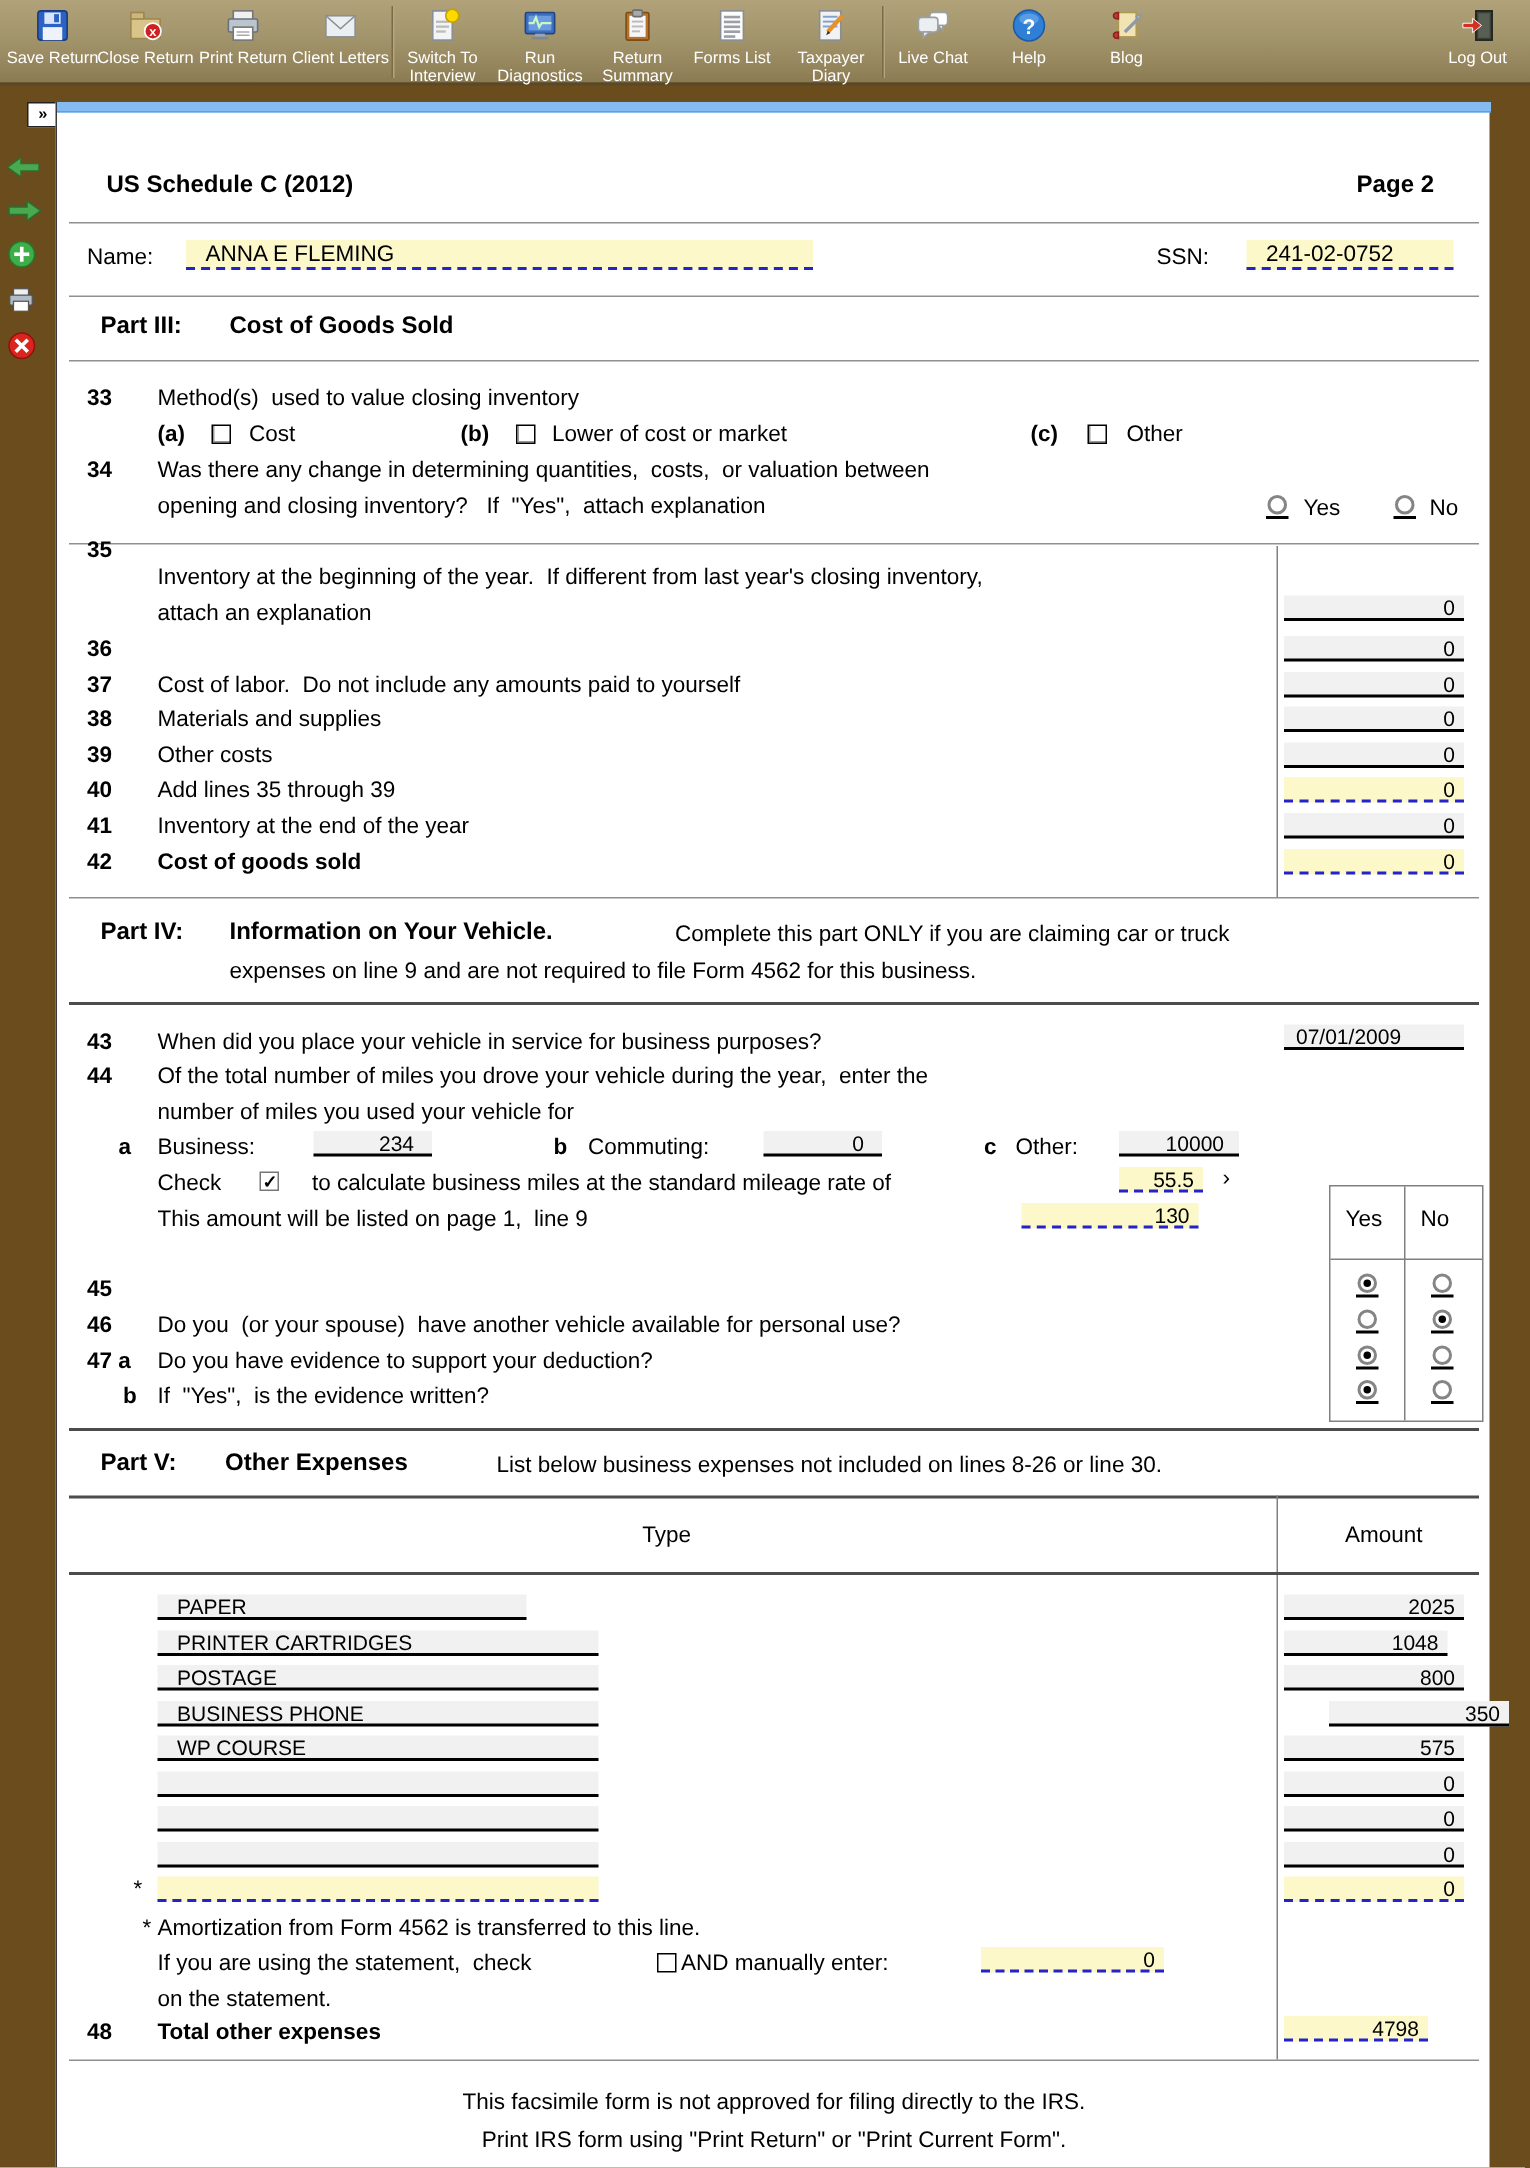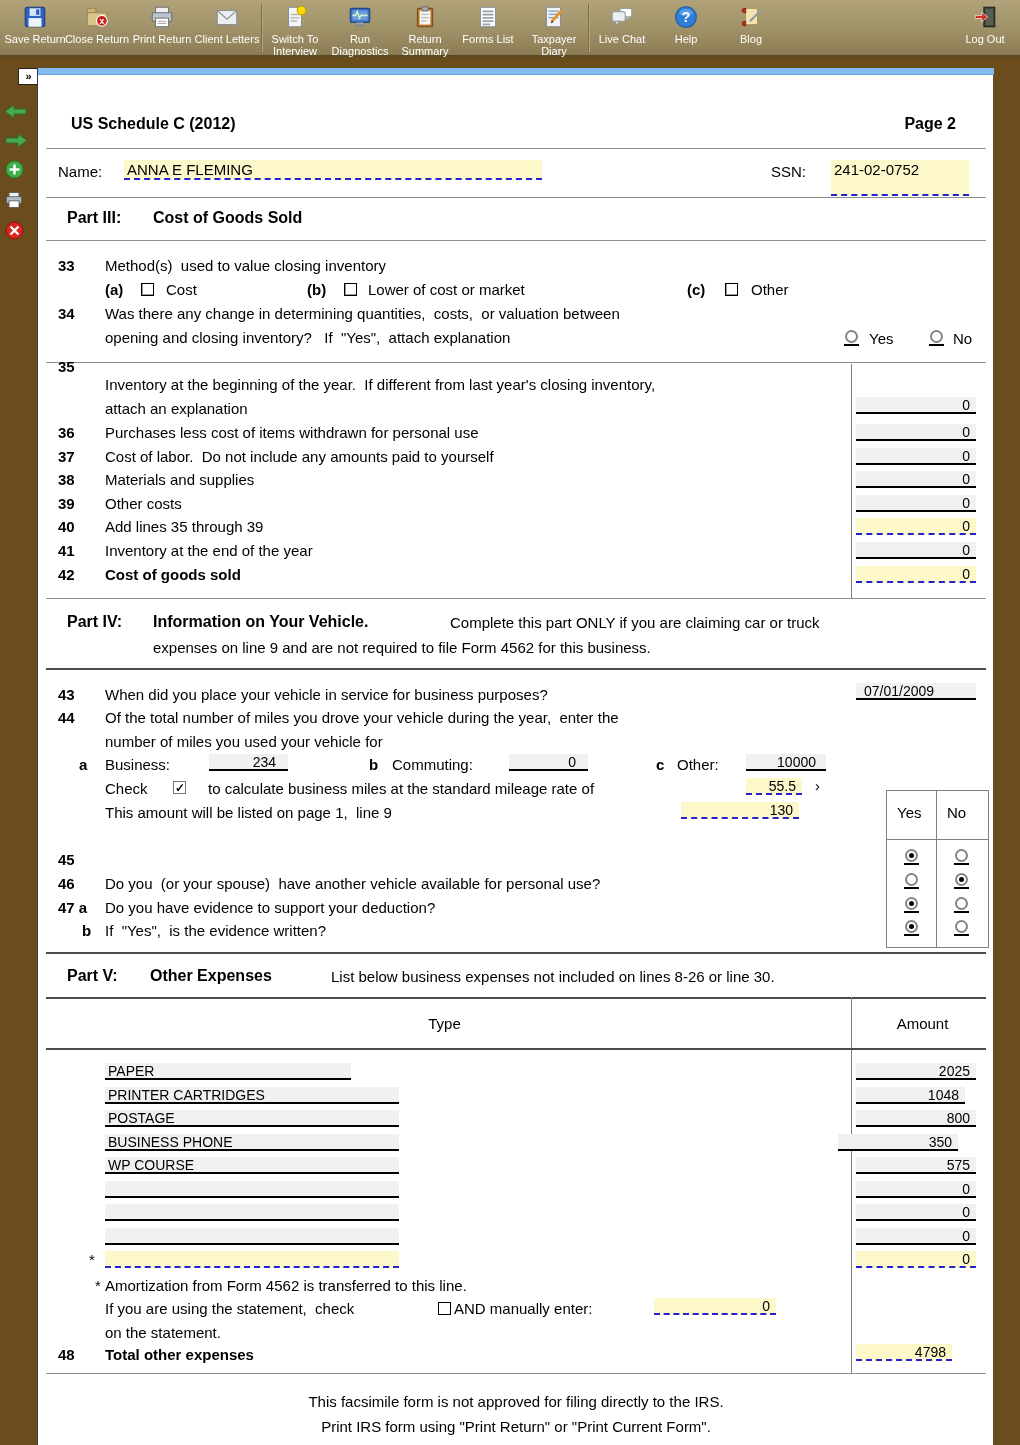--- a/index.html
+++ b/index.html
@@ -29,21 +29,21 @@
   .b { font-weight:bold; }
   .h16 { font-size:16px; }
   .hr { position:absolute; left:8px; width:940px; height:1px; background:#8f8f8f; }
   .hr.heavy { height:2px; background:#4c4c4c; }
   .vline { position:absolute; width:1px; background:#808080; }
 
   .fld { position:absolute; height:17px; font-size:14px; line-height:16px; white-space:pre; }
   .fld.gray { background:#f1f1f1; border-bottom:2px solid #000; }
   .fld.yellow { background:#fdf8ca; border-bottom:2px dashed #2323cd; }
   .fld.num { text-align:right; padding-right:6px; }
-  .fld.txt { padding-left:3px; }
+  .fld.txt { padding-left:13px; }
 
   .cb { position:absolute; width:13px; height:13px; background:#fff; border:1px solid #000;
     box-shadow:inset 1px -1px 0 #999; cursor:pointer; }
   .cb.soft { border:1px solid #777; box-shadow:none; }
   .cb.checked::after { content:"\2713"; position:absolute; left:1px; top:-1px; font-size:12px; font-weight:bold; color:#000; }
 
   .radio-wrap { position:absolute; border-bottom:2px solid #000; padding:0 1px 1px 1px; cursor:pointer; }
   .radio { display:block; width:13px; height:13px; border:2px solid #858585; border-radius:50%; background:#fff; }
   .radio.checked::after { content:""; display:block; width:5px; height:5px; margin:2px auto; background:#000; border-radius:50%; }
 
@@ -211,21 +211,21 @@
   <div class="bluestrip"></div>
 
   <div class="t b h16" style="left:33px;top:47px">US Schedule C (2012)</div>
   <div class="t b h16" style="left:818px;top:47px;width:100px;text-align:right">Page 2</div>
 
   <div class="hr" style="top:80px"></div>
 
   <div class="t" style="left:20px;top:95px">Name:</div>
   <div class="fld yellow txt" style="left:86px;top:92px;width:418px;height:20px;font-size:15px;line-height:19px">ANNA E FLEMING</div>
   <div class="t" style="left:733px;top:95px">SSN:</div>
-  <div class="fld yellow txt" style="left:793px;top:92px;width:138px;height:36px;font-size:15px;line-height:19px">241-02-0752</div>
+  <div class="fld yellow txt" style="left:793px;top:92px;width:138px;height:20px;font-size:15px;line-height:19px">241-02-0752</div>
 
   <div class="hr" style="top:129px"></div>
 
   <div class="t b h16" style="left:29px;top:141px">Part III:</div>
   <div class="t b h16" style="left:115px;top:141px">Cost of Goods Sold</div>
 
   <div class="hr" style="top:172px"></div>
 
   <div class="t b" style="left:20px;top:189px">33</div>
   <div class="t" style="left:67px;top:189px">Method(s)  used to value closing inventory</div>
@@ -254,21 +254,20 @@
   <div class="hr" style="top:294px"></div>
 
   <div class="vline" style="left:813px;top:296px;height:234px"></div>
 
   <div class="t b" style="left:20px;top:290px">35</div>
   <div class="t" style="left:67px;top:308px">Inventory at the beginning of the year.  If different from last year's closing inventory,</div>
   <div class="t" style="left:67px;top:332px">attach an explanation</div>
   <div class="fld gray num" style="left:818px;top:329px;width:120px">0</div>
 
   <div class="t b" style="left:20px;top:356px">36</div>
-  <div class="t" style="left:67px;top:356px">Purchases less cost of items withdrawn for personal use</div>
   <div class="fld gray num" style="left:818px;top:356px;width:120px">0</div>
 
   <div class="t b" style="left:20px;top:380px">37</div>
   <div class="t" style="left:67px;top:380px">Cost of labor.  Do not include any amounts paid to yourself</div>
   <div class="fld gray num" style="left:818px;top:380px;width:120px">0</div>
 
   <div class="t b" style="left:20px;top:403px">38</div>
   <div class="t" style="left:67px;top:403px">Materials and supplies</div>
   <div class="fld gray num" style="left:818px;top:403px;width:120px">0</div>
 
@@ -380,21 +379,21 @@
 
   <div class="hr heavy" style="top:980px"></div>
 
   <div class="fld gray txt" style="left:67px;top:995px;width:246px">PAPER</div>
   <div class="fld gray num" style="left:818px;top:995px;width:120px">2025</div>
   <div class="fld gray txt" style="left:67px;top:1019px;width:294px">PRINTER CARTRIDGES</div>
   <div class="fld gray num" style="left:818px;top:1019px;width:109px">1048</div>
   <div class="fld gray txt" style="left:67px;top:1042px;width:294px">POSTAGE</div>
   <div class="fld gray num" style="left:818px;top:1042px;width:120px">800</div>
   <div class="fld gray txt" style="left:67px;top:1066px;width:294px">BUSINESS PHONE</div>
-  <div class="fld gray num" style="left:800px;top:1066px;width:120px">350</div>
+  <div class="fld gray num" style="left:848px;top:1066px;width:120px">350</div>
   <div class="fld gray txt" style="left:67px;top:1089px;width:294px">WP COURSE</div>
   <div class="fld gray num" style="left:818px;top:1089px;width:120px">575</div>
   <div class="fld gray txt" style="left:67px;top:1113px;width:294px"></div>
   <div class="fld gray num" style="left:818px;top:1113px;width:120px">0</div>
   <div class="fld gray txt" style="left:67px;top:1136px;width:294px"></div>
   <div class="fld gray num" style="left:818px;top:1136px;width:120px">0</div>
   <div class="fld gray txt" style="left:67px;top:1160px;width:294px"></div>
   <div class="fld gray num" style="left:818px;top:1160px;width:120px">0</div>
   <div class="t" style="left:51px;top:1183px">*</div>
   <div class="fld yellow txt" style="left:67px;top:1183px;width:294px"></div>

